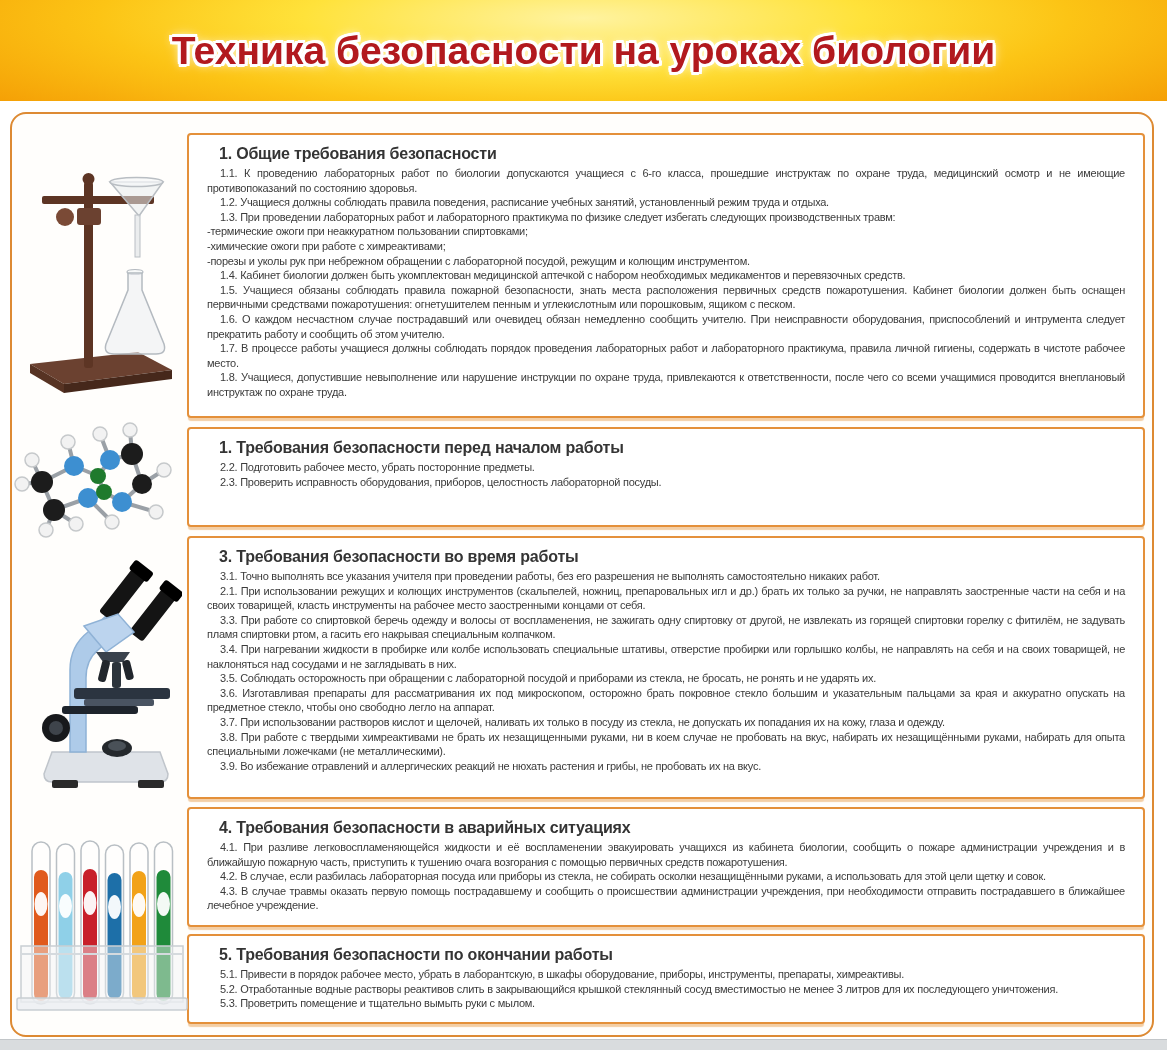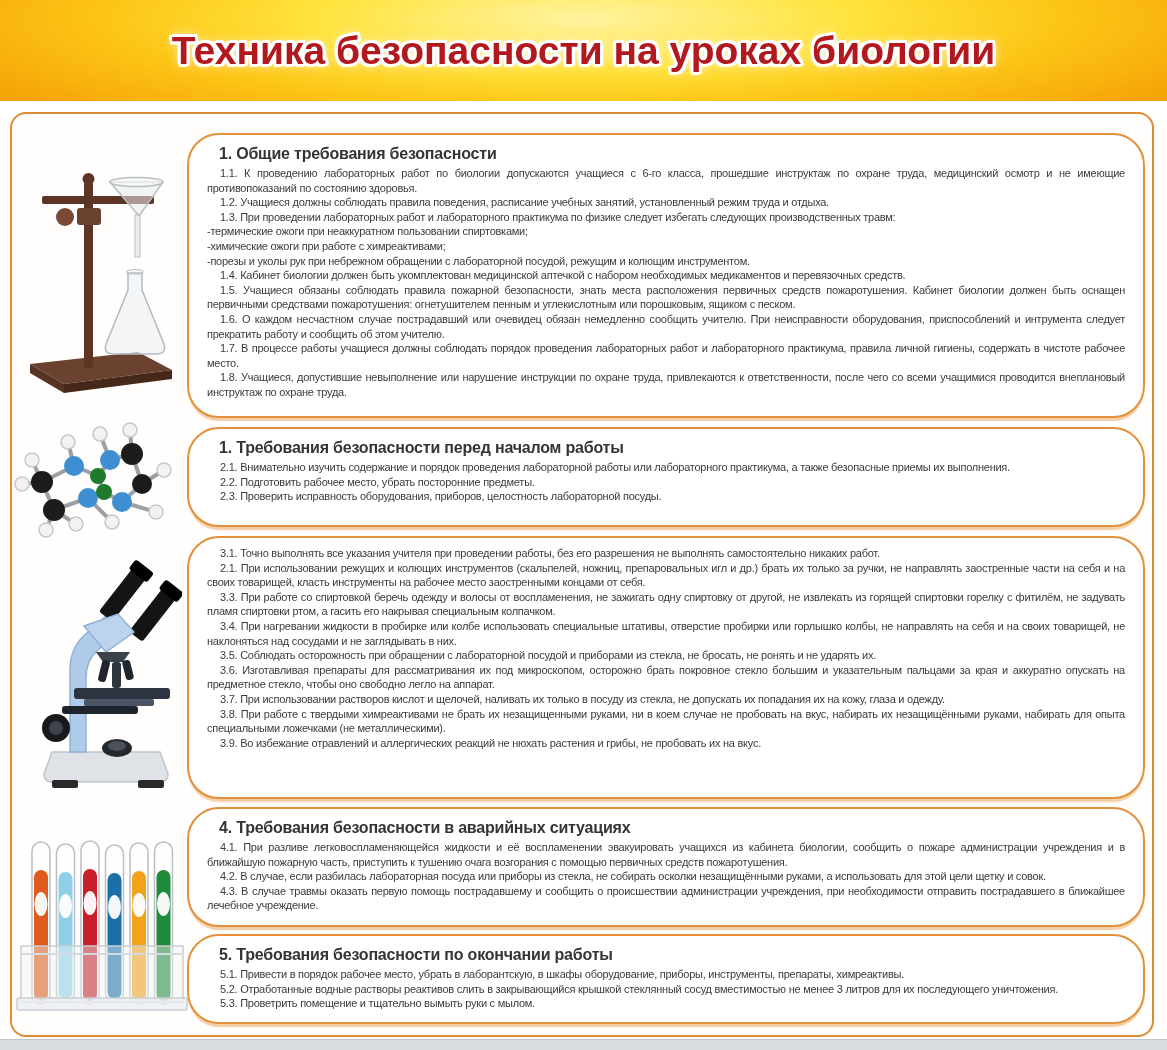--- a/index.html
+++ b/index.html
@@ -34,21 +34,21 @@
 
   
   .bottom-strip {
     position:absolute; left:0; bottom:0; width:1167px; height:11px;
     background:#d9dcde; border-top:1px solid #c2c6c9;
   }
 
   
   .box {
     position:absolute; left:187px; width:958px;
-    background:#ffffff; border:2px solid #e4903a; border-radius:32px;
+    background:#ffffff; border:2px solid #e4903a; border-radius:4px;
     padding:8px 18px 6px 18px;
     box-shadow:0 4px 1px -1px rgba(228,148,60,.45);
   }
   .box h2 {
     margin:2px 0 3px 12px; font-size:16px; font-weight:bold; color:#343434;
     letter-spacing:-0.2px;
   }
   .box p {
     margin:0; font-size:11px; font-weight:normal; color:#3b3b3b;
     line-height:14.6px; letter-spacing:-0.25px;
@@ -88,26 +88,26 @@
   <p class="dash">-порезы и уколы рук при небрежном обращении с лабораторной посудой, режущим и колющим инструментом.</p>
   <p>1.4. Кабинет биологии должен быть укомплектован медицинской аптечкой с набором необходимых медикаментов и перевязочных средств.</p>
   <p>1.5. Учащиеся обязаны соблюдать правила пожарной безопасности, знать места расположения первичных средств пожаротушения. Кабинет биологии должен быть оснащен первичными средствами пожаротушения: огнетушителем пенным и углекислотным или порошковым, ящиком с песком.</p>
   <p>1.6. О каждом несчастном случае пострадавший или очевидец обязан немедленно сообщить учителю. При неисправности оборудования, приспособлений и интрумента следует прекратить работу и сообщить об этом учителю.</p>
   <p>1.7. В процессе работы учащиеся должны соблюдать порядок проведения лабораторных работ и лабораторного практикума, правила личной гигиены, содержать в чистоте рабочее место.</p>
   <p>1.8. Учащиеся, допустившие невыполнение или нарушение инструкции по охране труда, привлекаются к ответственности, после чего со всеми учащимися проводится внеплановый инструктаж по охране труда.</p>
 </div>
 
 <div class="box" id="box2">
   <h2>1. Требования безопасности перед началом работы</h2>
-  <p>2.1. Внимательно изучить содержание и порядок проведения лабораторной работы или лабораторного практикума, а также безопасные приемы их выполнения.</p>
   <p>2.2. Подготовить рабочее место, убрать посторонние предметы.</p>
   <p>2.3. Проверить исправность оборудования, приборов, целостность лабораторной посуды.</p>
 </div>
 
 <div class="box" id="box3">
+  <h2>3. Требования безопасности во время работы</h2>
   <p>3.1. Точно выполнять все указания учителя при проведении работы, без его разрешения не выполнять самостоятельно никаких работ.</p>
   <p>2.1. При использовании режущих и колющих инструментов (скальпелей, ножниц, препаровальных игл и др.) брать их только за ручки, не направлять заостренные части на себя и на своих товарищей, класть инструменты на рабочее место заостренными концами от себя.</p>
   <p>3.3. При работе со спиртовкой беречь одежду и волосы от воспламенения, не зажигать одну спиртовку от другой, не извлекать из горящей спиртовки горелку с фитилём, не задувать пламя спиртовки ртом, а гасить его накрывая специальным колпачком.</p>
   <p>3.4. При нагревании жидкости в пробирке или колбе использовать специальные штативы, отверстие пробирки или горлышко колбы, не направлять на себя и на своих товарищей, не наклоняться над сосудами и не заглядывать в них.</p>
   <p>3.5. Соблюдать осторожность при обращении с лабораторной посудой и приборами из стекла, не бросать, не ронять и не ударять их.</p>
   <p>3.6. Изготавливая препараты для рассматривания их под микроскопом, осторожно брать покровное стекло большим и указательным пальцами за края и аккуратно опускать на предметное стекло, чтобы оно свободно легло на аппарат.</p>
   <p>3.7. При использовании растворов кислот и щелочей, наливать их только в посуду из стекла, не допускать их попадания их на кожу, глаза и одежду.</p>
   <p>3.8. При работе с твердыми химреактивами не брать их незащищенными руками, ни в коем случае не пробовать на вкус, набирать их незащищёнными руками, набирать для опыта специальными ложечками (не металлическими).</p>
   <p>3.9. Во избежание отравлений и аллергических реакций не нюхать растения и грибы, не пробовать их на вкус.</p>
 </div>

